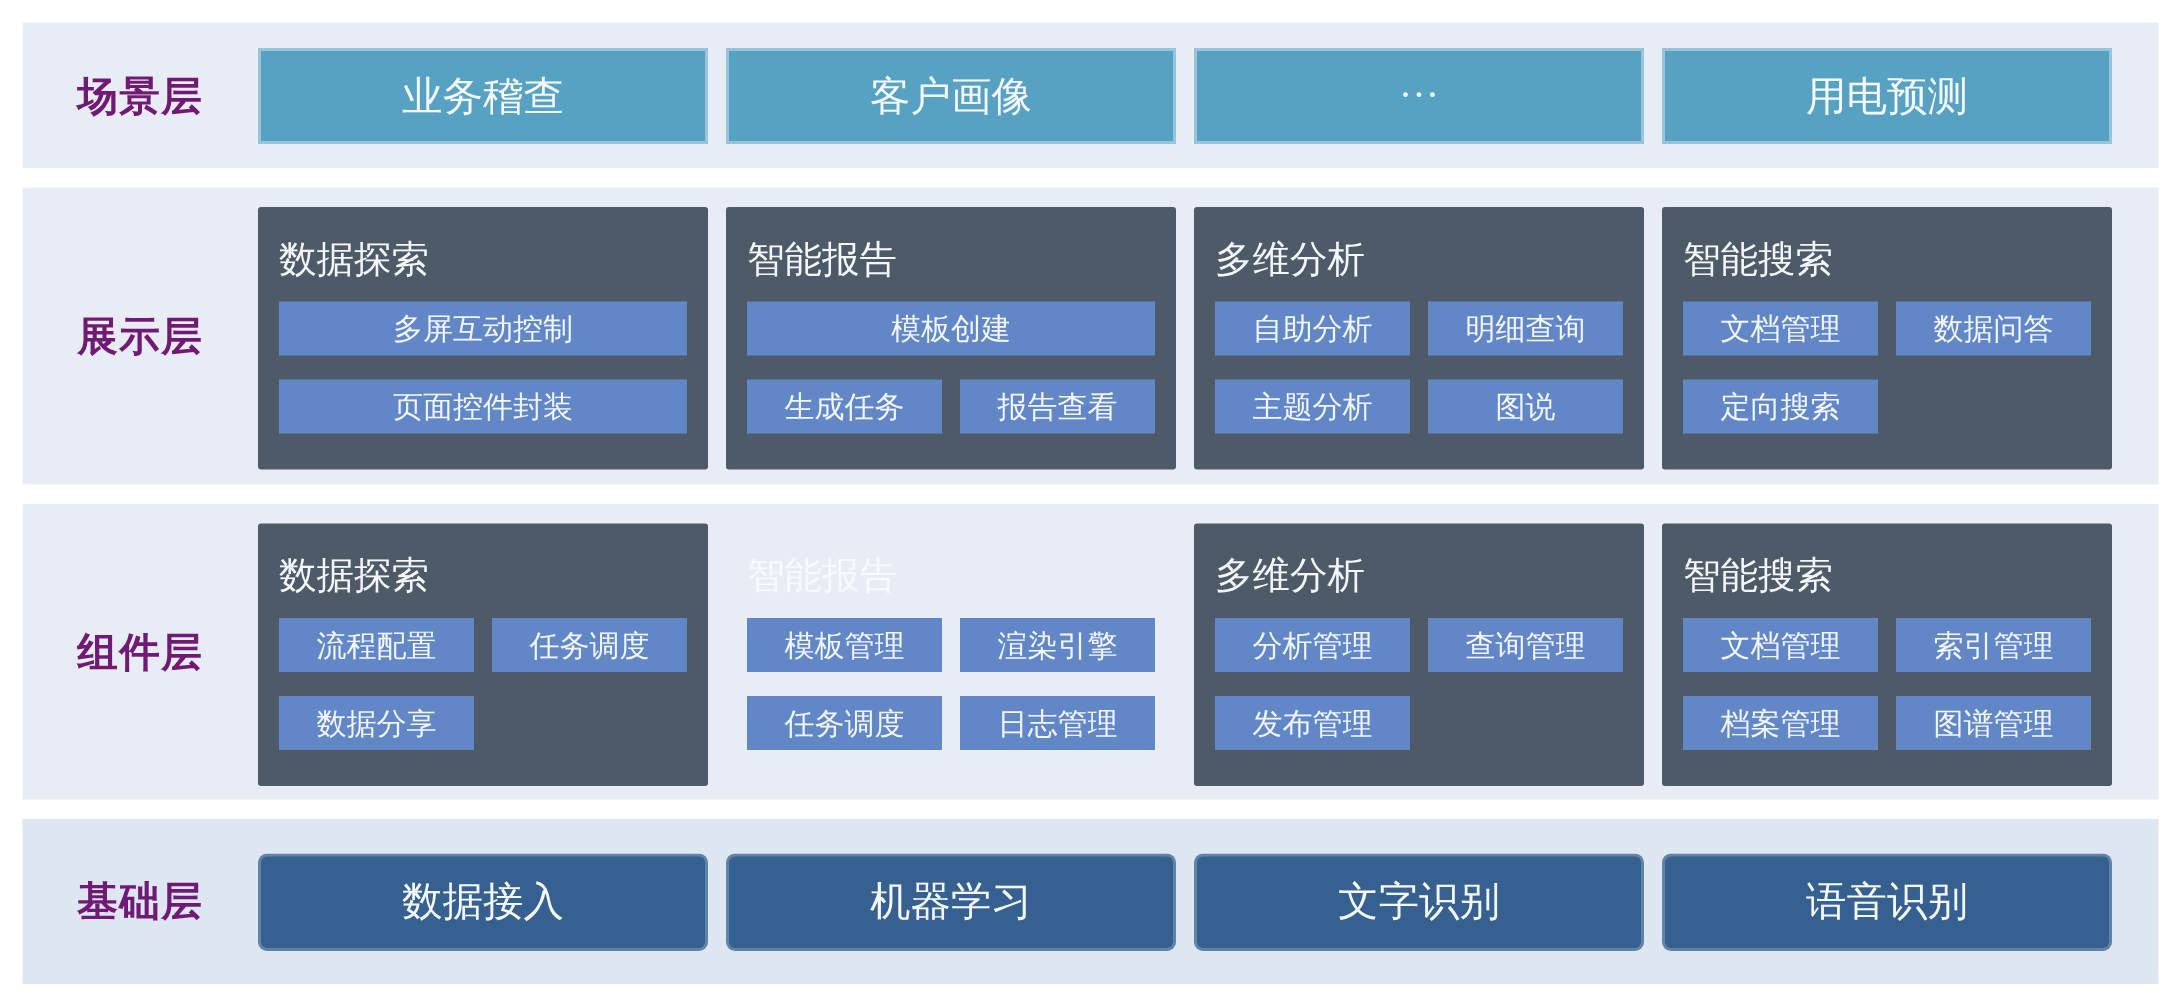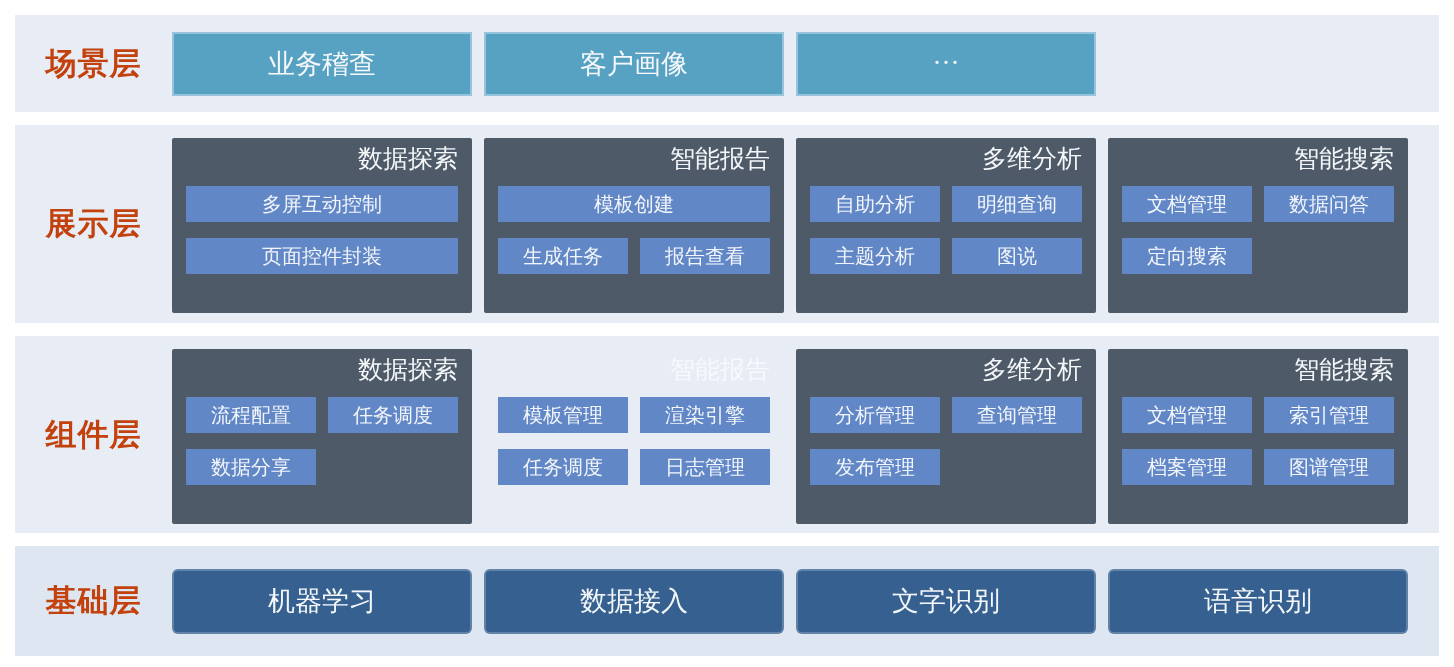--- a/index.html
+++ b/index.html
@@ -31,23 +31,23 @@
   .band-foundation { height: 110px;  }
 
   .label-col {
     width: 157px;
     flex: 0 0 157px;
     display: flex;
     align-items: center;
     justify-content: center;
   }
   .layer-label {
-    font-size: 31px;
+    font-size: 27px;
     font-weight: bold;
-    color: #c2410c;
+    color: #701a75;
     letter-spacing: 1px;
   }
 
   
   .btn-row {
     flex: 1;
     display: grid;
     grid-template-columns: repeat(4, 1fr);
     gap: 12px;
     align-items: center;
@@ -84,25 +84,25 @@
   }
   .card {
     height: 175px;
     background: #4f5a68;
     border-radius: 2px;
     box-sizing: border-box;
     padding: 0 14px;
   }
   .card.ghost { background: transparent; }
   .card-title {
-    text-align: right;
+    text-align: left;
     color: #f4f7fa;
     font-size: 25px;
     font-family: "Liberation Serif", "DejaVu Serif", serif;
-    padding: 6px 0 13px 0;
+    padding: 21px 0 13px 0;
     line-height: 29px;
   }
   .card.ghost .card-title { color: #f6f9fd; }
   .card-grid {
     display: grid;
     grid-template-columns: 1fr 1fr;
     column-gap: 12px;
     row-gap: 16px;
   }
   .item {
@@ -123,20 +123,21 @@
 <div class="stage">
 
   <div class="band band-scene">
     <div class="label-col">
       <div class="layer-label">场景层</div>
     </div>
     <div class="btn-row">
       <div class="big-btn scene-btn">业务稽查</div>
       <div class="big-btn scene-btn">客户画像</div>
       <div class="big-btn scene-btn">···</div>
+      <div class="big-btn scene-btn">用电预测</div>
     </div>
   </div>
 
   <div class="band band-display">
     <div class="label-col">
       <div class="layer-label">展示层</div>
     </div>
     <div class="cards-row">
 
       <div class="card">
@@ -223,20 +224,20 @@
       </div>
 
     </div>
   </div>
 
   <div class="band band-foundation foundation">
     <div class="label-col">
       <div class="layer-label">基础层</div>
     </div>
     <div class="btn-row">
+      <div class="big-btn foundation-btn">数据接入</div>
       <div class="big-btn foundation-btn">机器学习</div>
-      <div class="big-btn foundation-btn">数据接入</div>
       <div class="big-btn foundation-btn">文字识别</div>
       <div class="big-btn foundation-btn">语音识别</div>
     </div>
   </div>
 
 </div>
 
 </body></html>

